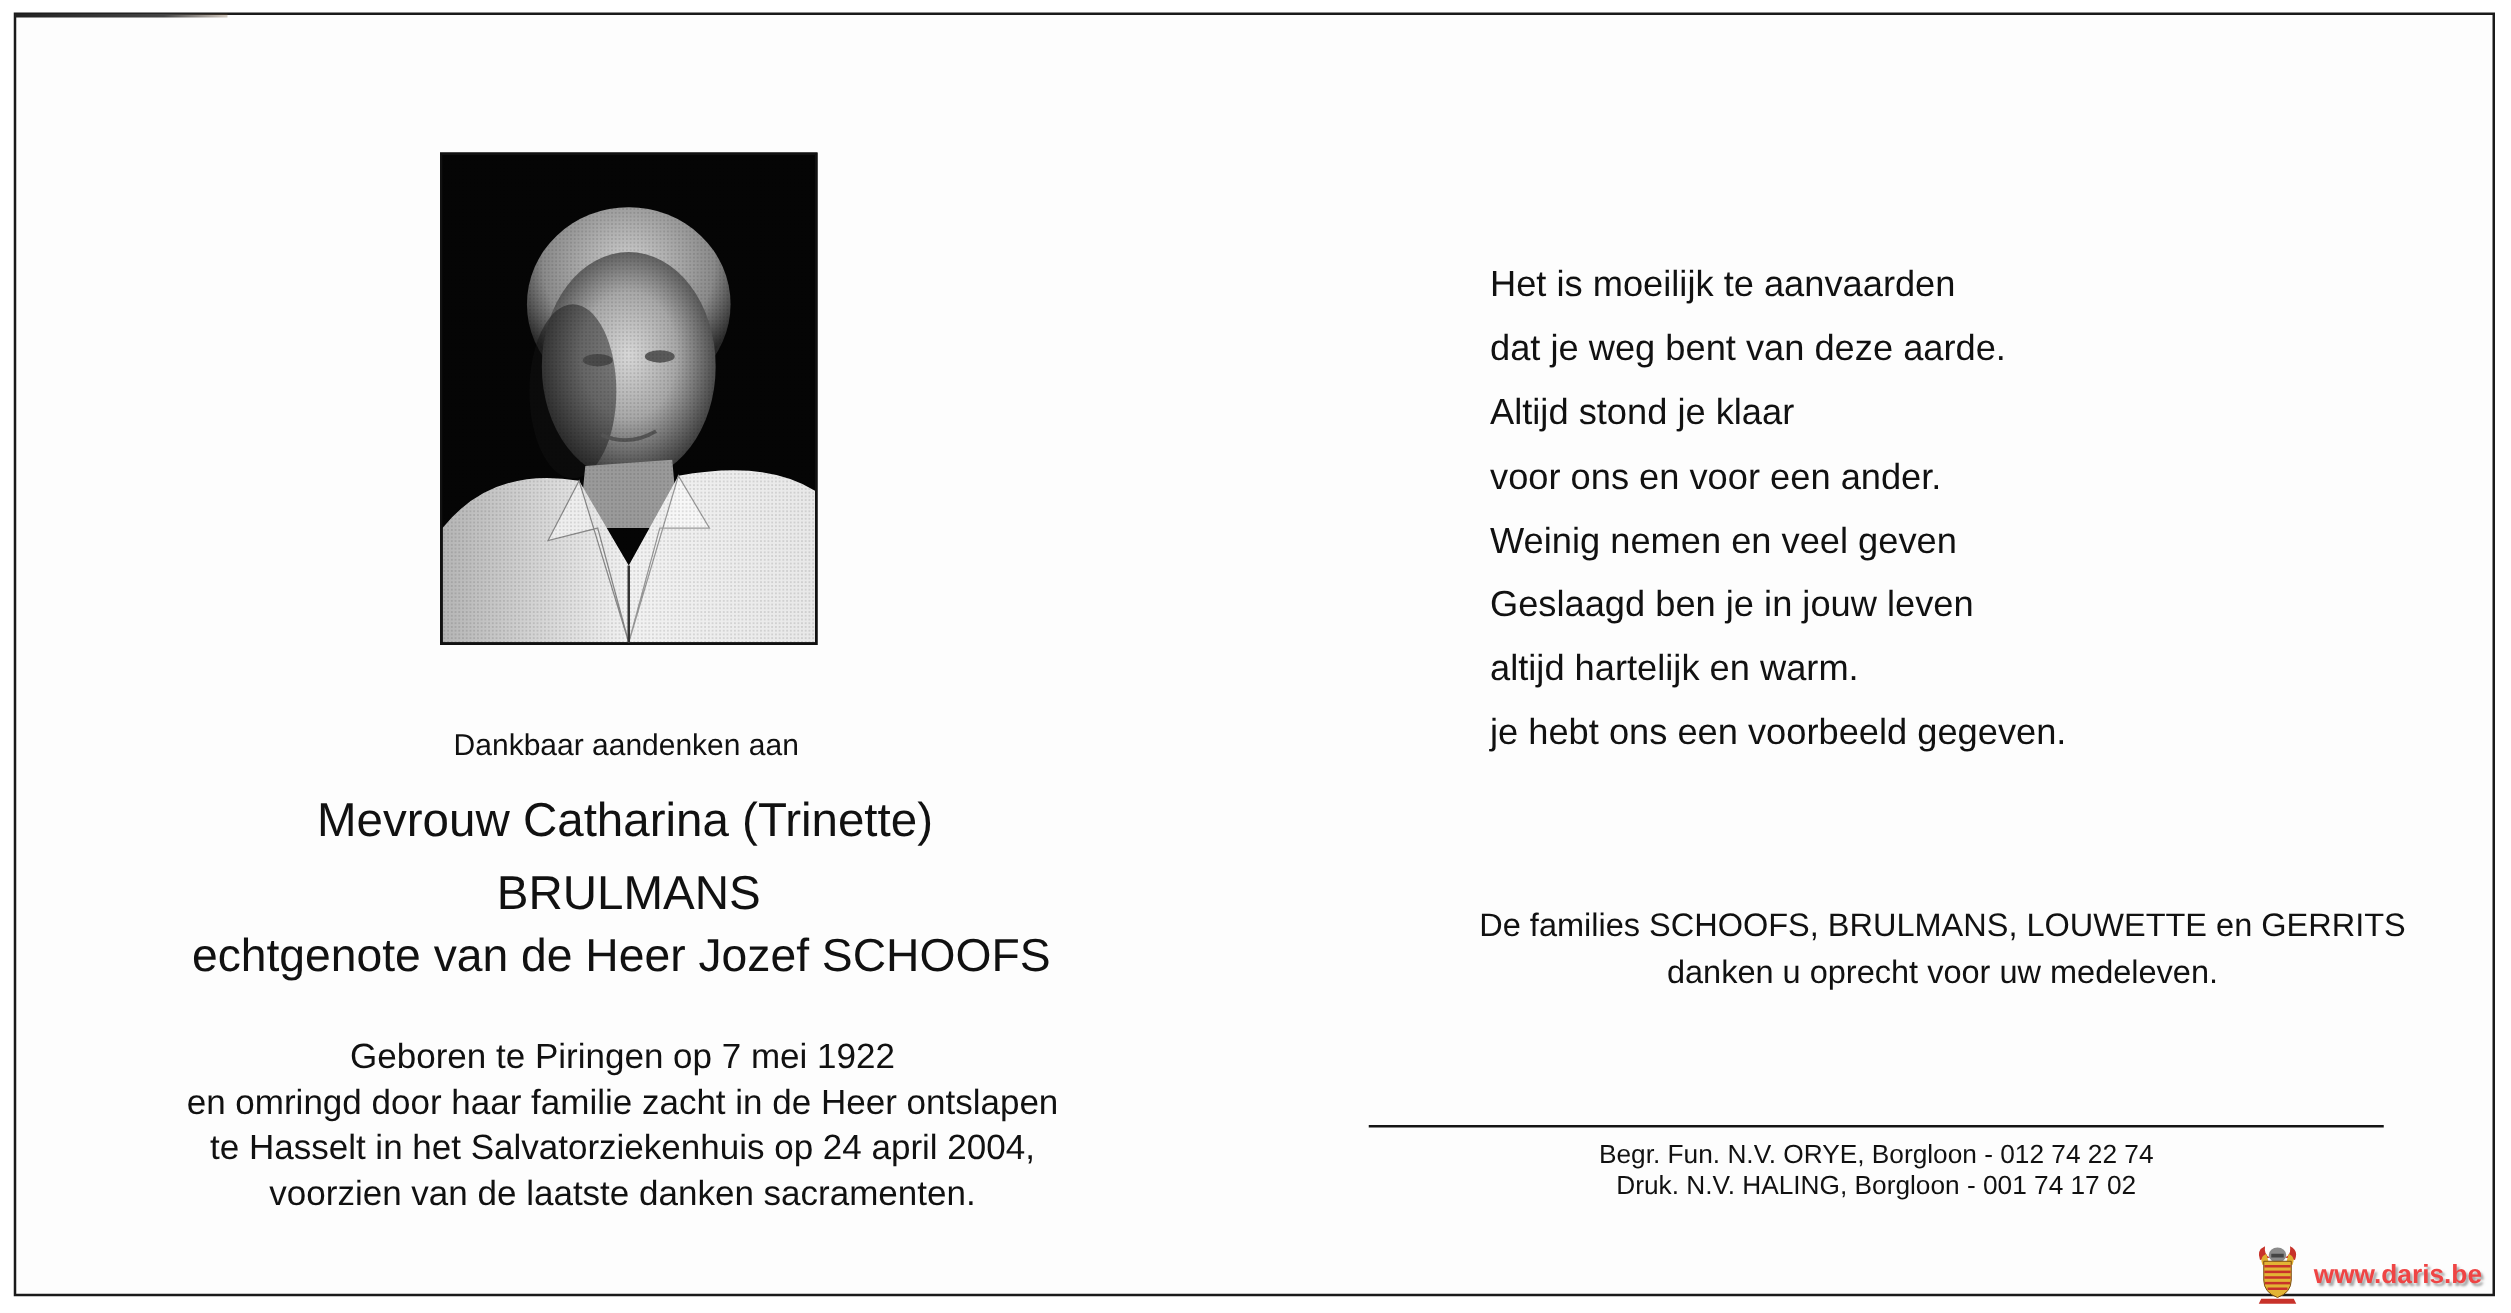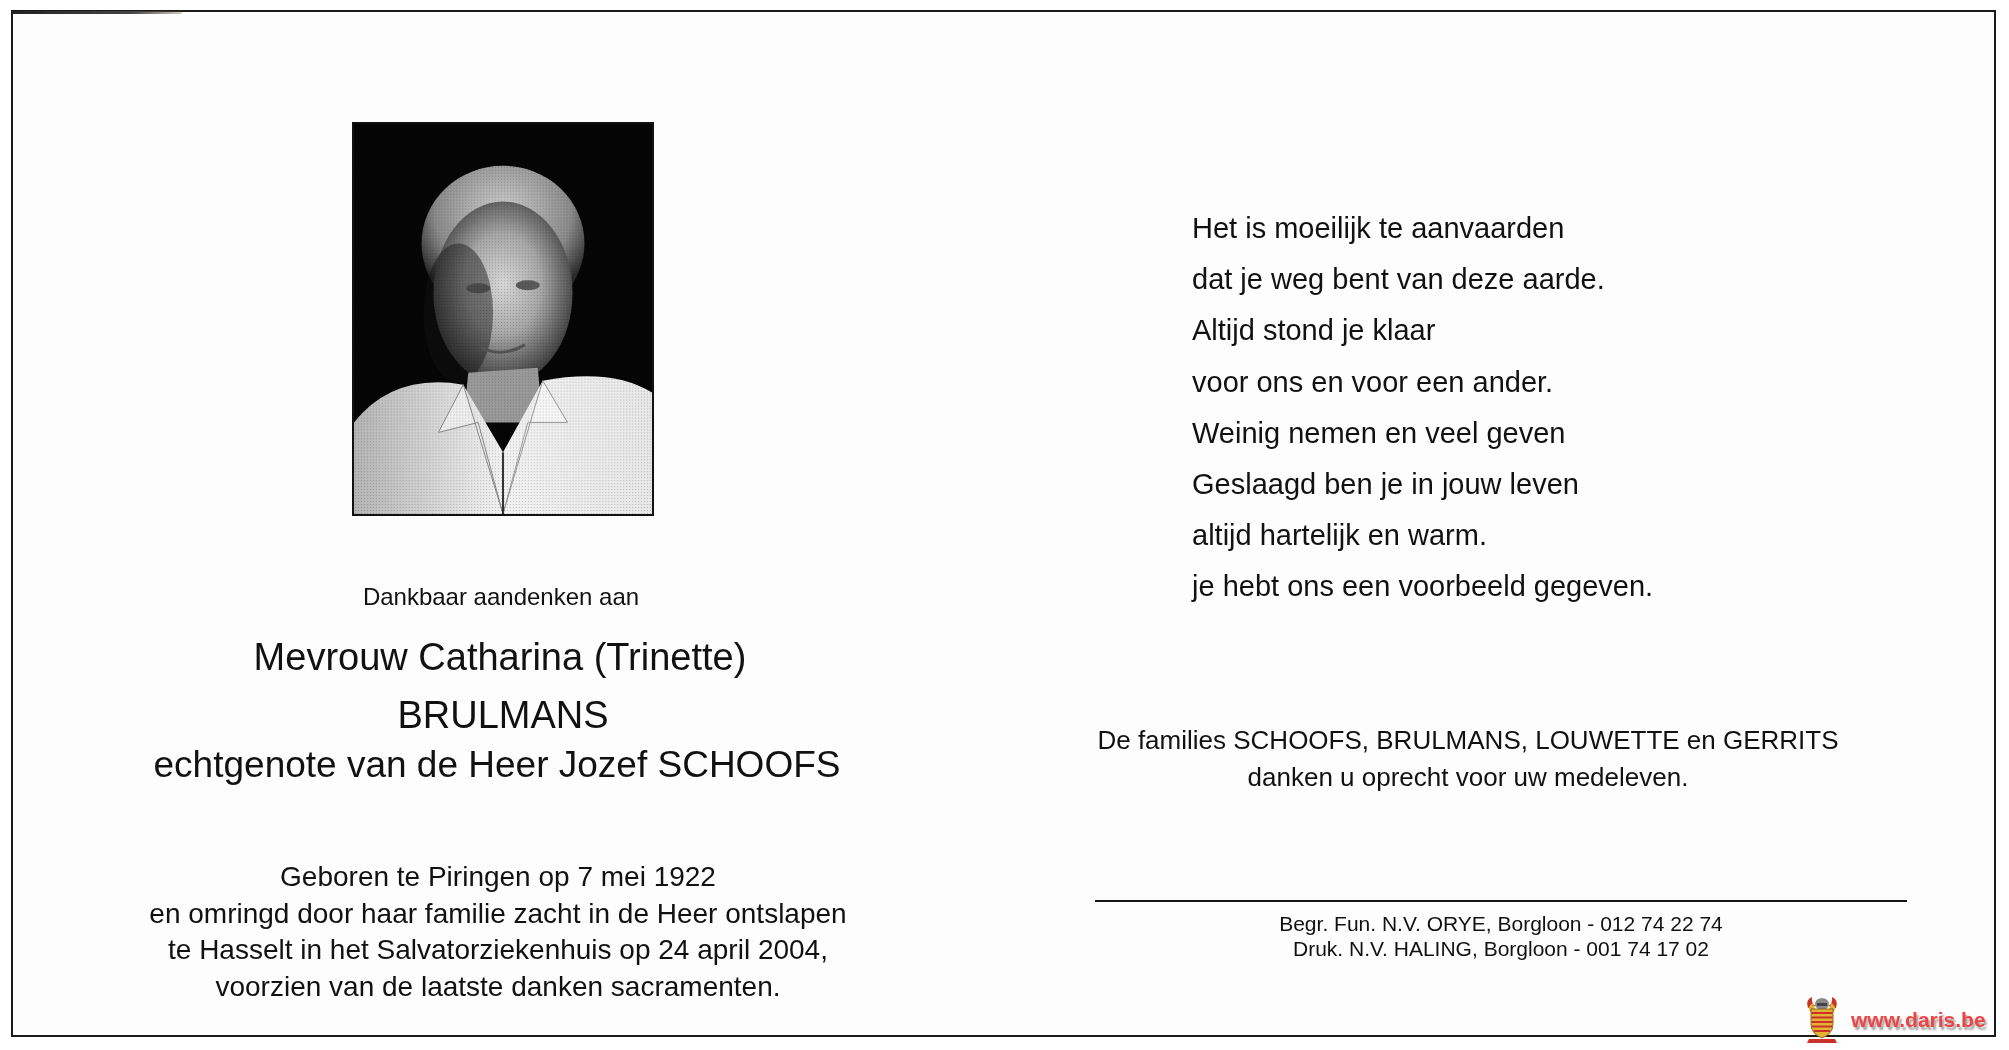--- a/index.html
+++ b/index.html
@@ -25,29 +25,29 @@
     position: absolute; left: 352px; top: 122px; width: 302px; height: 394px;
     border: 2px solid #111; box-sizing: border-box; overflow: hidden; background: #050505;
   }
   .photo svg { display: block; width: 100%; height: 100%; }
 
   
   .intro { left: 501px; top: 582px; font-size: 24px; line-height: 30px; }
   .name1 { left: 500px; top: 634px; font-size: 38px; line-height: 46px; }
   .name2 { left: 503px; top: 692px; font-size: 38px; line-height: 46px; }
   .spouse { left: 497px; top: 747px; font-size: 37px; line-height: 36px; }
-  .bio { left: 498px; top: 827px; font-size: 28px; line-height: 36.5px; text-align: center; margin-top: 32px; }
+  .bio { left: 498px; top: 827px; font-size: 28px; line-height: 36.5px; text-align: center; }
   .bio div { white-space: nowrap; }
 
   
   .poem { left: 1192px; top: 203px; font-size: 29px; line-height: 51.2px; }
   .poem div { white-space: nowrap; }
 
   
-  .thanks { left: 1468px; top: 722px; font-size: 26px; line-height: 37px; text-align: center; }
+  .thanks { left: 1554px; top: 722px; font-size: 26px; line-height: 37px; text-align: center; }
   .thanks div { white-space: nowrap; }
 
   .divider {
     position: absolute; left: 1095px; top: 900px; width: 812px; height: 2px; background: #151515;
   }
   .printer { left: 1501px; top: 911px; font-size: 21px; line-height: 25px; text-align: center; }
   .printer div { white-space: nowrap; }
 
   
   .crest { position: absolute; left: 1805px; top: 994px; width: 34px; height: 50px; }

